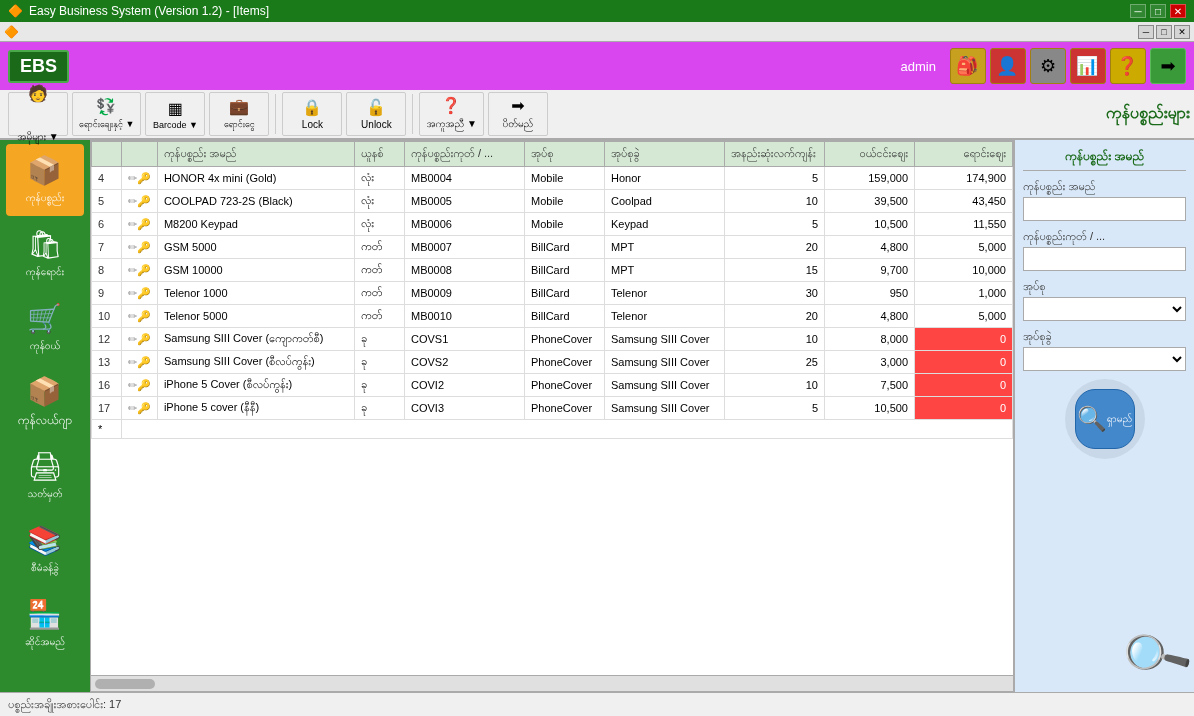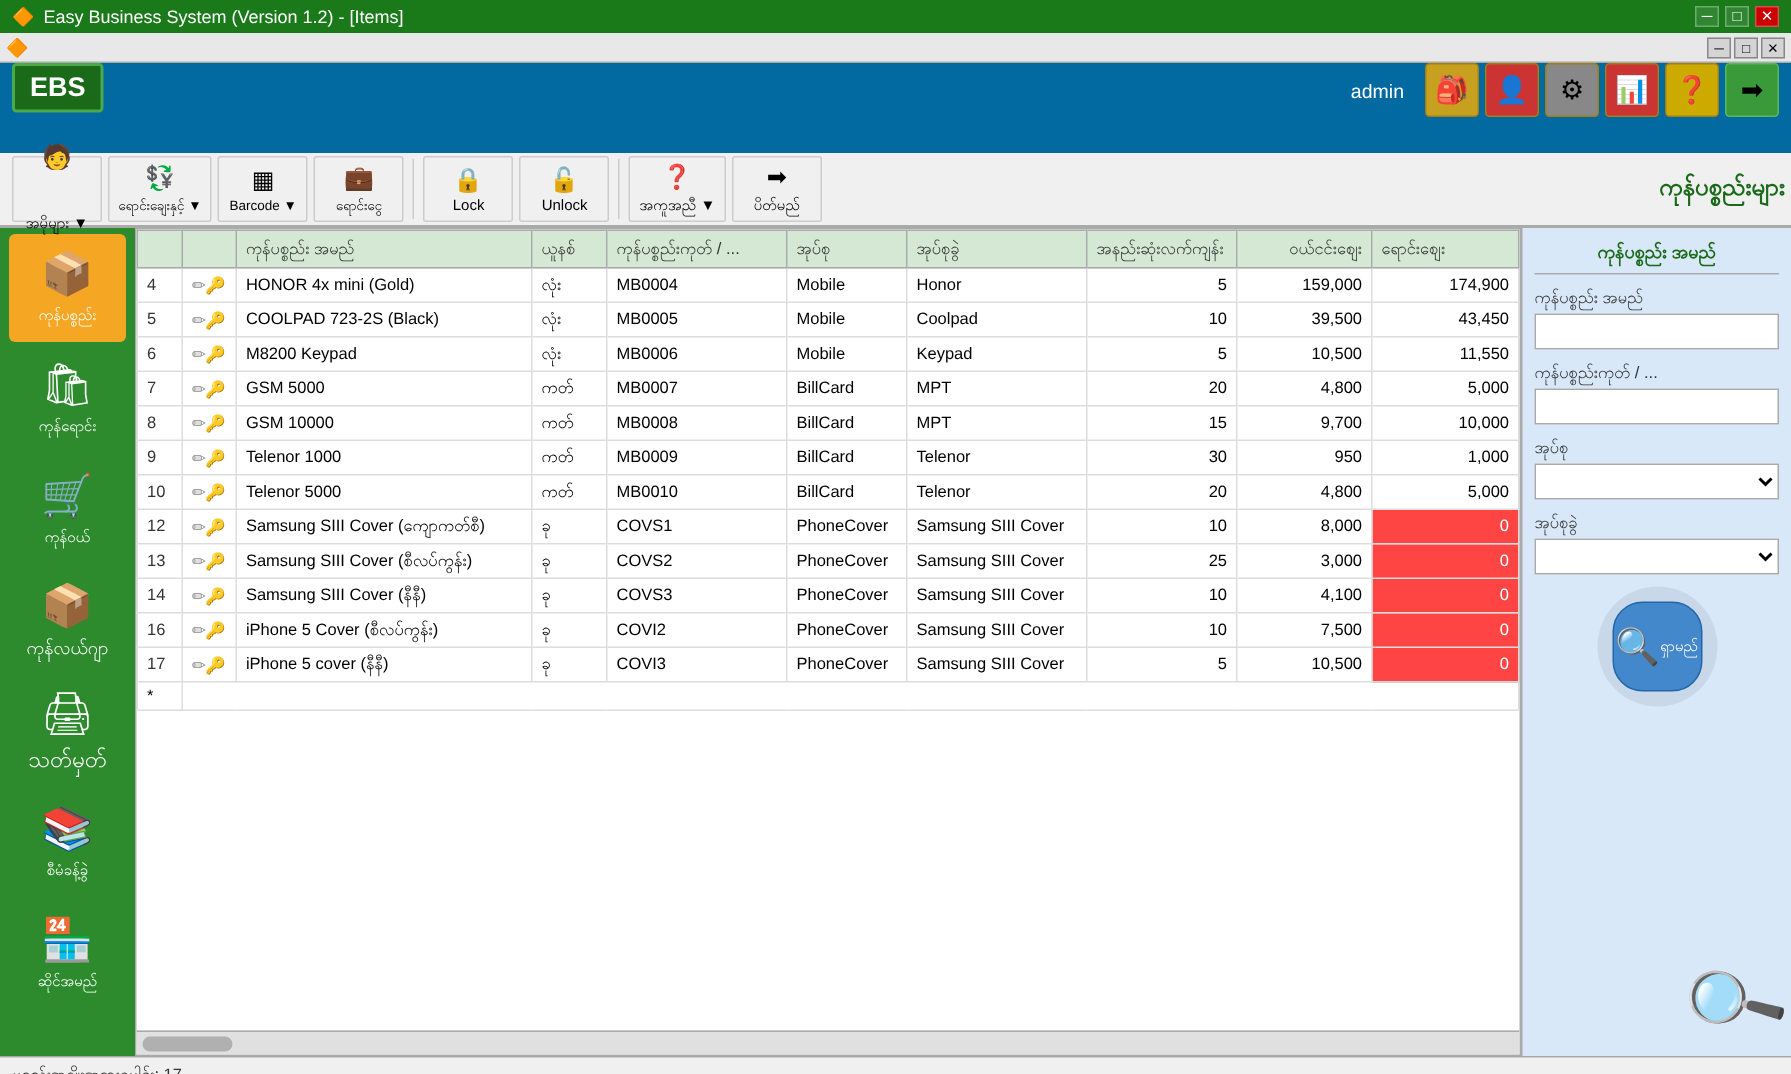--- a/index.html
+++ b/index.html
@@ -33,24 +33,24 @@
       align-items: center;
       justify-content: space-between;
       padding: 0 4px;
       border-bottom: 1px solid #aaa;
     }
     .secondary-controls { display: flex; gap: 2px; }
     .sec-btn { width: 16px; height: 14px; background: #d4d4d4; border: 1px solid #888; font-size: 9px; cursor: pointer; display: flex; align-items: center; justify-content: center; }
 
     
     .header-bar {
-      background: #0369a1;
-      height: 60px;
-      display: flex;
-      align-items: flex-start;
+      background: #d946ef;
+      height: 48px;
+      display: flex;
+      align-items: center;
       padding: 0 8px;
       justify-content: space-between;
     }
     .header-logo {
       background: #1a6a1a;
       border: 2px solid #4aaa4a;
       color: white;
       font-weight: bold;
       font-size: 18px;
       padding: 4px 10px;
@@ -344,21 +344,21 @@
     <div class="sidebar-item">
       <span class="sidebar-icon">🛒</span>
       <span style="font-size:10px;">ကုန်ဝယ်</span>
     </div>
     <div class="sidebar-item">
       <span class="sidebar-icon">📦</span>
       <span style="font-size:12px;">ကုန်လယ်ဂျာ</span>
     </div>
     <div class="sidebar-item">
       <span class="sidebar-icon">🖨</span>
-      <span style="font-size:15px;">သတ်မှတ်</span>
+      <span style="font-size:10px;">သတ်မှတ်</span>
     </div>
     <div class="sidebar-item">
       <span class="sidebar-icon">📚</span>
       <span style="font-size:10px;">စီမံခန့်ခွဲ</span>
     </div>
     <div class="sidebar-item">
       <span class="sidebar-icon">🏪</span>
       <span style="font-size:10px;">ဆိုင်အမည်</span>
     </div>
   </div>
@@ -370,21 +370,21 @@
           <tr>
             <th style="width:30px;"></th>
             <th style="width:30px;"></th>
             <th>ကုန်ပစ္စည်း အမည်</th>
             <th style="width:50px;">ယူနစ်</th>
             <th style="width:120px;">ကုန်ပစ္စည်းကုတ် / ...</th>
             <th style="width:80px;">အုပ်စု</th>
             <th style="width:120px;">အုပ်စုခွဲ</th>
             <th style="width:100px;">အနည်းဆုံးလက်ကျန်း</th>
             <th style="width:90px;text-align:right;">ဝယ်ငင်းစျေး</th>
-            <th style="width:98px;">ရောင်းစျေး</th>
+            <th style="width:98px;text-align:right;">ရောင်းစျေး</th>
           </tr>
         </thead>
         <tbody id="table-body">
         <tr>
     <td class="row-num"> 4</td>
     <td><span style="font-size:11px;color:#888;">✏🔑</span></td>
     <td>HONOR 4x mini (Gold)</td>
     <td>လုံး</td>
     <td>MB0004</td>
     <td>Mobile</td>
@@ -483,32 +483,20 @@
     <td>Samsung SIII Cover (စီလပ်ကွန်း)</td>
     <td>ခု</td>
     <td>COVS2</td>
     <td>PhoneCover</td>
     <td>Samsung SIII Cover</td>
     <td class="num">25</td>
     <td class="num">3,000</td>
     <td class="num highlight" style="background:#ff4444;color:white;">0</td>
   </tr>
             <tr>
-    <td class="row-num"> 14</td>
-    <td><span style="font-size:11px;color:#888;">✏🔑</span></td>
-    <td>Samsung SIII Cover (နီနီ)</td>
-    <td>ခု</td>
-    <td>COVS3</td>
-    <td>PhoneCover</td>
-    <td>Samsung SIII Cover</td>
-    <td class="num">10</td>
-    <td class="num">4,100</td>
-    <td class="num highlight" style="background:#ff4444;color:white;">0</td>
-  </tr>
-            <tr>
     <td class="row-num"> 16</td>
     <td><span style="font-size:11px;color:#888;">✏🔑</span></td>
     <td>iPhone 5 Cover (စီလပ်ကွန်း)</td>
     <td>ခု</td>
     <td>COVI2</td>
     <td>PhoneCover</td>
     <td>Samsung SIII Cover</td>
     <td class="num">10</td>
     <td class="num">7,500</td>
     <td class="num highlight" style="background:#ff4444;color:white;">0</td>

